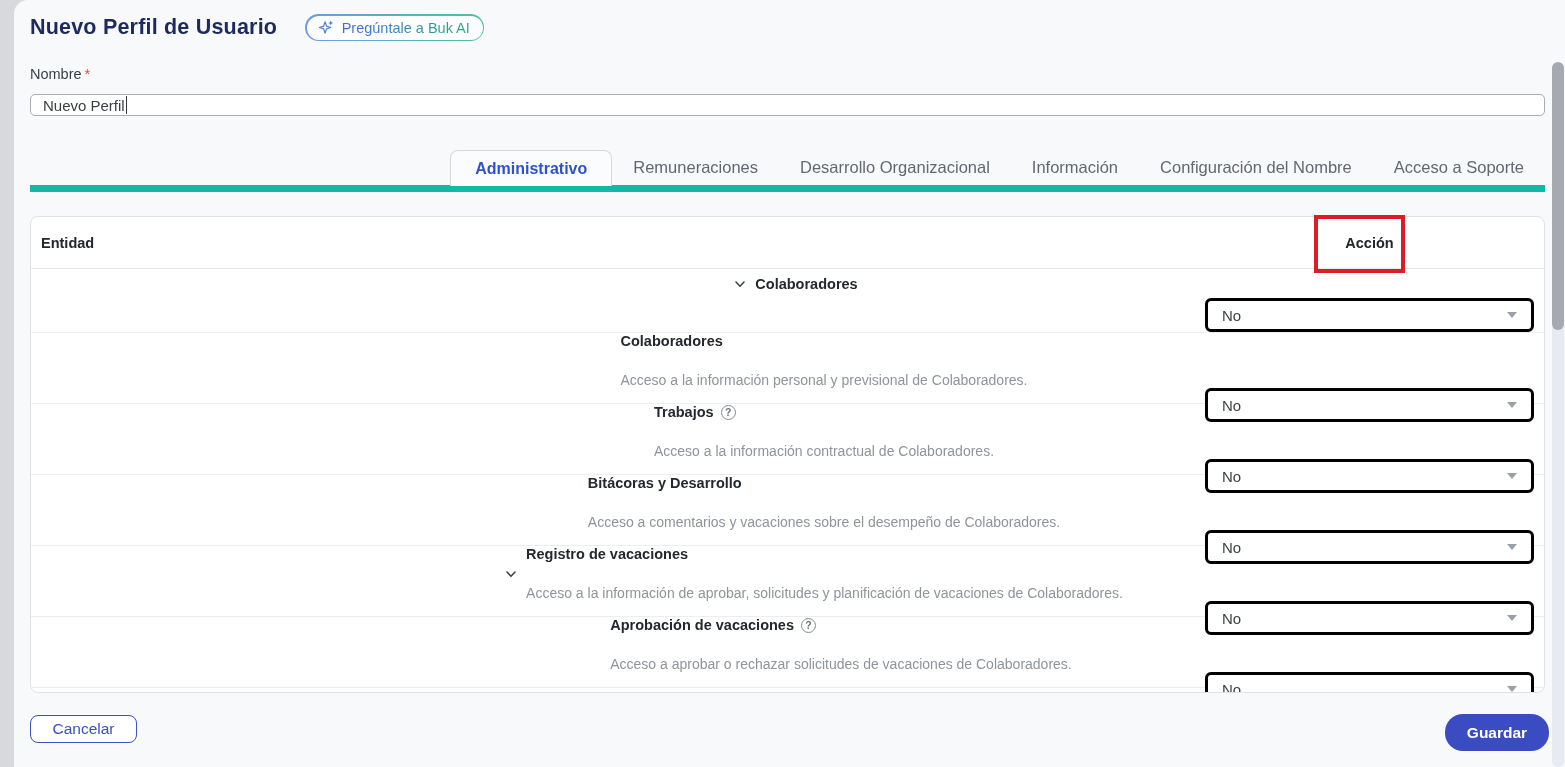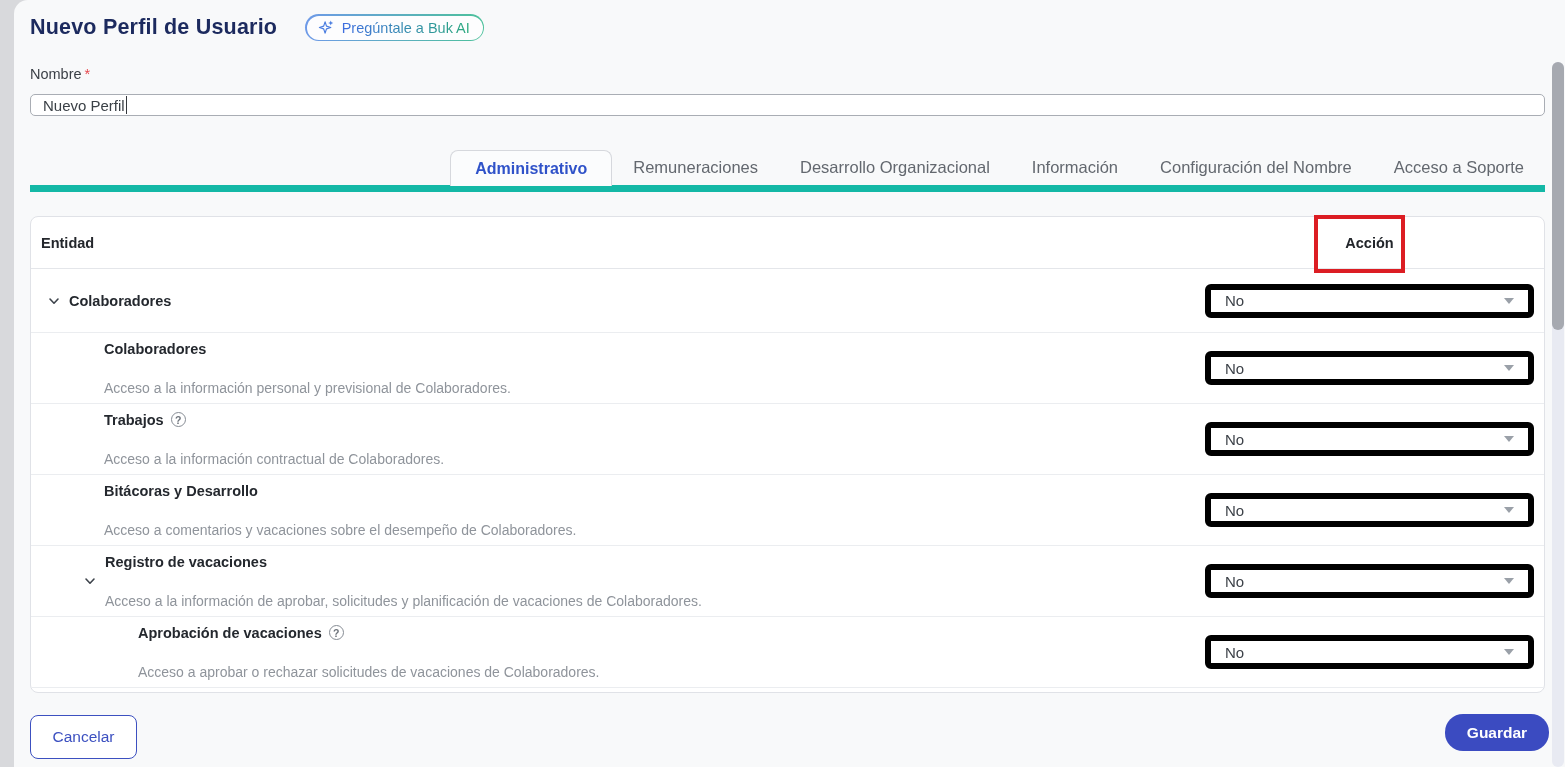--- a/index.html
+++ b/index.html
@@ -82,59 +82,59 @@
   .thead {
     height:52px; display:flex; align-items:center;
     border-bottom:1px solid #e4e6ea;
   }
   .th-entity { padding-left:10px; font-size:14.5px; font-weight:700; color:#23262b; }
   .th-action {
     margin-left:auto; width:329px; margin-right:10px; text-align:center;
     font-size:14.5px; font-weight:700; color:#23262b;
   }
   .row {
-    display:flex; align-items:center; border-bottom:1px solid #ebedf0;
+    display:flex; align-items:center; border-bottom:1px solid #ebedf0;flex-direction:column;
   }
   .row.parent { height:64px; }
   .row.item  { height:71px; }
   .row-main { flex:1; display:flex; align-items:center; }
   .chevron { width:14px; height:14px; flex:0 0 auto; margin-right:8px; cursor:pointer; }
   .pad-lvl0 { padding-left:16px; }
   .pad-lvl1 { padding-left:73px; }
   .pad-lvl1c { padding-left:52px; }
   .pad-lvl2 { padding-left:107px; }
   .row-title { font-size:14.5px; font-weight:600; color:#24282e; display:flex; align-items:center; gap:7px; }
   .row.parent .row-title { font-weight:700; }
   .row-desc { font-size:14px; color:#8f949b; margin-top:23px; }
   .help-ic {
     width:15px; height:15px; border:1.2px solid #868c94; border-radius:50%;
     display:inline-flex; align-items:center; justify-content:center;
     font-size:10.5px; font-weight:700; color:#6d737b; cursor:pointer;
   }
   .select {
     margin-left:auto; margin-right:10px; width:329px; height:34px;
-    border:6px solid #000000; border-radius:6px; background:#fff;
+    border:3px solid #000000; border-radius:6px; background:#fff;
     display:flex; align-items:center; padding:0 14px;
     font-size:15px; color:#3c4148; cursor:pointer; flex:0 0 auto;
   }
   .select-caret {
     margin-left:auto; width:0; height:0;
     border-left:5.5px solid transparent; border-right:5.5px solid transparent;
     border-top:6.5px solid #9aa0a8;
   }
 
   
   .annotation-box {
     position:absolute; left:1300px; top:215px; width:91px; height:58px;
     border:4px solid #dc1d23; pointer-events:none; z-index:5;
   }
 
   
   .btn-cancel {
-    position:absolute; left:16px; top:715px; width:107px; height:44px;
+    position:absolute; left:16px; top:715px; width:107px; height:28px;
     background:#fff; border:1px solid #3c50c0; border-radius:8px;
     color:#3c50c0; font-size:15.5px; font-family:inherit; cursor:pointer;
   }
   .btn-save {
     position:absolute; left:1431px; top:714px; width:104px; height:37px;
     background:#3b4bc1; border:none; border-radius:18px;
     color:#fff; font-size:15.5px; font-weight:600; font-family:inherit; cursor:pointer;
   }
 
   

